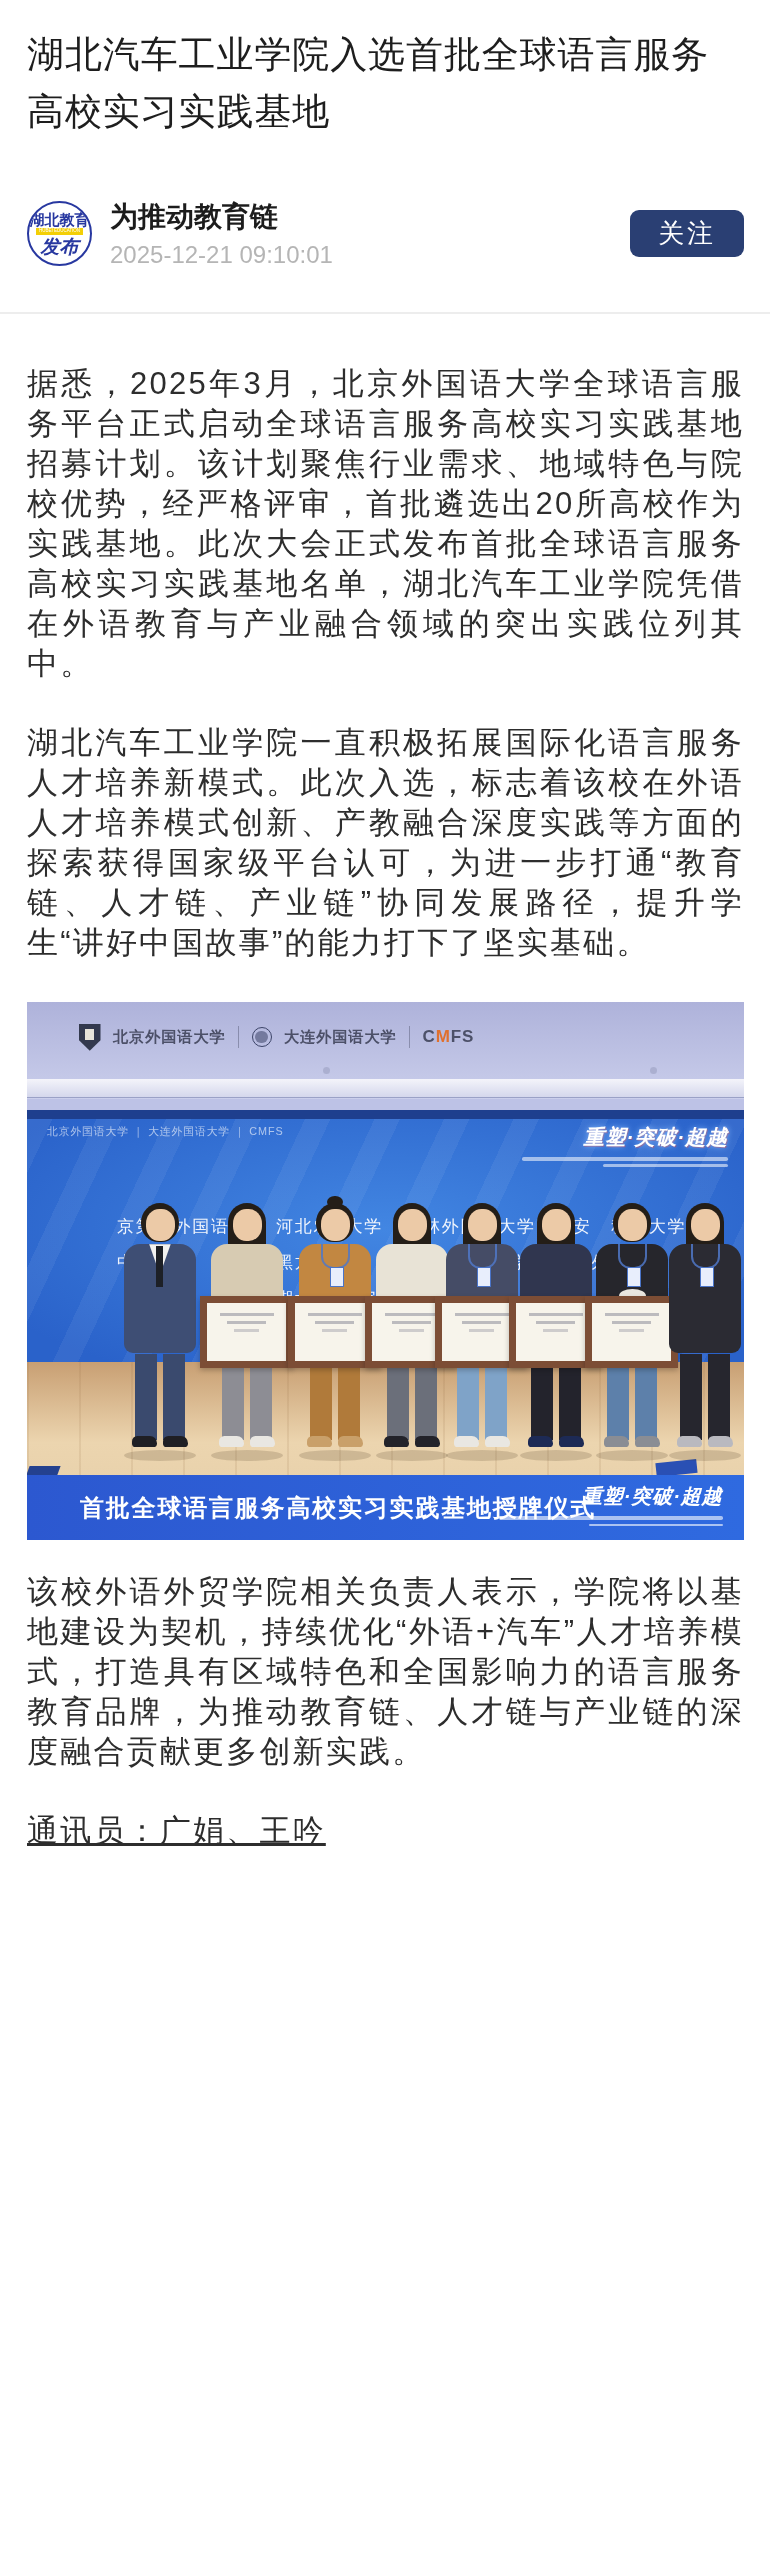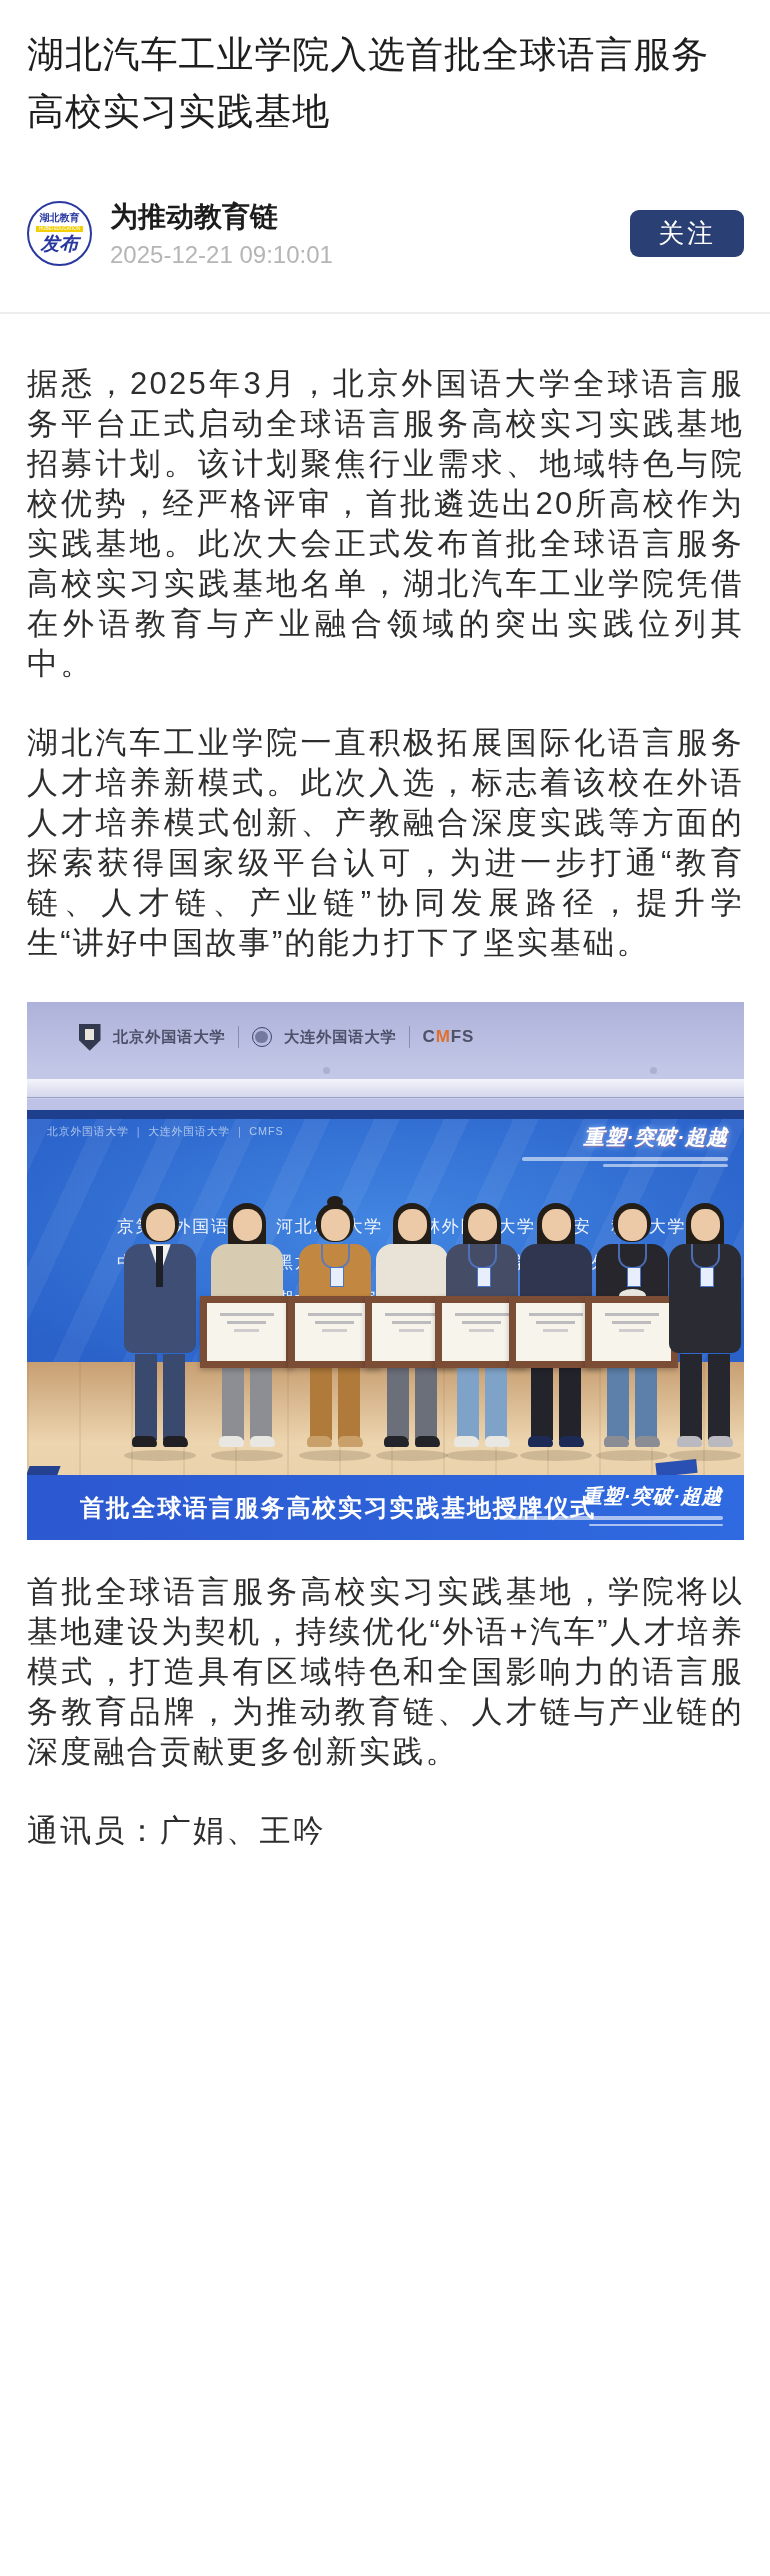--- a/index.html
+++ b/index.html
@@ -3,34 +3,34 @@
 <meta charset="utf-8">
 <style>
   html,body{margin:0;padding:0;background:#ffffff;}
   body{width:771px;min-height:2576px;font-family:"Liberation Sans","DejaVu Sans",sans-serif;color:#2d2d2d;}
   .page{padding:0 27px 27px 27px;}
 
   
   h1.title{margin:27px 0 57px 0;font-size:37px;line-height:1.54;font-weight:400;color:#1e1e1e;letter-spacing:0.9px;}
   .author-row{display:flex;align-items:center;}
   .avatar{width:65px;height:65px;border-radius:50%;border:2.7px solid #2838a0;background:#fff;display:flex;flex-direction:column;align-items:center;justify-content:center;overflow:hidden;flex:none;cursor:pointer;box-sizing:border-box;}
-  .av1{font-size:10px;font-weight:800;color:#2838a0;line-height:1;white-space:nowrap;font-family:Liberation Mono, monospace;}
+  .av1{font-size:15px;font-weight:800;color:#2838a0;line-height:1;white-space:nowrap;}
   .av2{font-size:4.5px;color:#fff;background:#f3cf06;padding:0.9px 2.7px;margin:1.8px 0;line-height:1;white-space:nowrap;}
   .av3{font-size:19px;font-weight:900;color:#2838a0;font-style:italic;line-height:1;}
   .author-meta{margin-left:18px;}
   .author-name{font-size:28px;font-weight:600;color:#1c1c1c;}
   .timestamp{font-size:24px;color:#b5b5b5;margin-top:5.4px;}
   .follow{margin-left:auto;width:114px;height:47px;border:none;border-radius:9px;background:#2a3f73;color:#fff;font-size:26px;letter-spacing:2.7px;font-family:inherit;cursor:pointer;}
   .divider{height:1.8px;background:#ededed;margin:43px -27px 0 -27px;}
 
   
   article{padding-top:50px;}
   article p{margin:0 0 39px 0;font-size:31px;line-height:40px;letter-spacing:2.2px;text-align:justify;color:#2d2d2d;}
   article p.indent{text-indent:13.4px;}
-  p.correspondent{margin-top:9px;}
+  p.correspondent{margin-top:9px;text-decoration:underline;}
 
   
   figure.photo{position:relative;width:717px;height:538px;margin:0 0 32px 0;overflow:hidden;background:#c5c8ea;}
   .sky{position:absolute;left:0;top:0;width:100%;height:109px;background:linear-gradient(#aeb2da,#ced2ee);}
   .sky-logos{position:absolute;left:52px;top:21.5px;display:flex;align-items:center;gap:12.5px;}
   .shield{width:21.5px;height:27px;background:#33394e;clip-path:polygon(0 0,100% 0,100% 62%,50% 100%,0 62%);position:relative;}
   .shield::after{content:"";position:absolute;left:6.3px;top:5.4px;width:9px;height:10.8px;background:#e8e4da;}
   .sky-logo-text{font-size:15.2px;font-weight:700;letter-spacing:0.9px;color:#4c5068;}
   .vdiv{width:0.9px;height:21.5px;background:rgba(80,85,110,.45);}
   .emblem{width:20px;height:20px;border-radius:50%;border:1.8px solid #3c4468;position:relative;box-sizing:border-box;}
@@ -296,18 +296,18 @@
       <div class="banner">
         <div class="banner-title">首批全球语言服务高校实习实践基地授牌仪式</div>
         <div class="banner-right">
           <div class="banner-slogan">重塑·突破·超越</div>
           <div class="banner-sub"></div>
           <div class="banner-sub s2"></div>
         </div>
       </div>
     </figure>
 
-    <p>首批全球语言服务高校实习实践基地，学院将以基地建设为契机，持续优化“外语+汽车”人才培养模式，打造具有区域特色和全国影响力的语言服务教育品牌，为推动教育链、人才链与产业链的深度融合贡献更多创新实践。</p>
+    <p>该校外语外贸学院相关负责人表示，学院将以基地建设为契机，持续优化“外语+汽车”人才培养模式，打造具有区域特色和全国影响力的语言服务教育品牌，为推动教育链、人才链与产业链的深度融合贡献更多创新实践。</p>
     <p class="correspondent">通讯员：广娟、王吟</p>
   </article>
 
 </div>
 
 
 </body></html>

